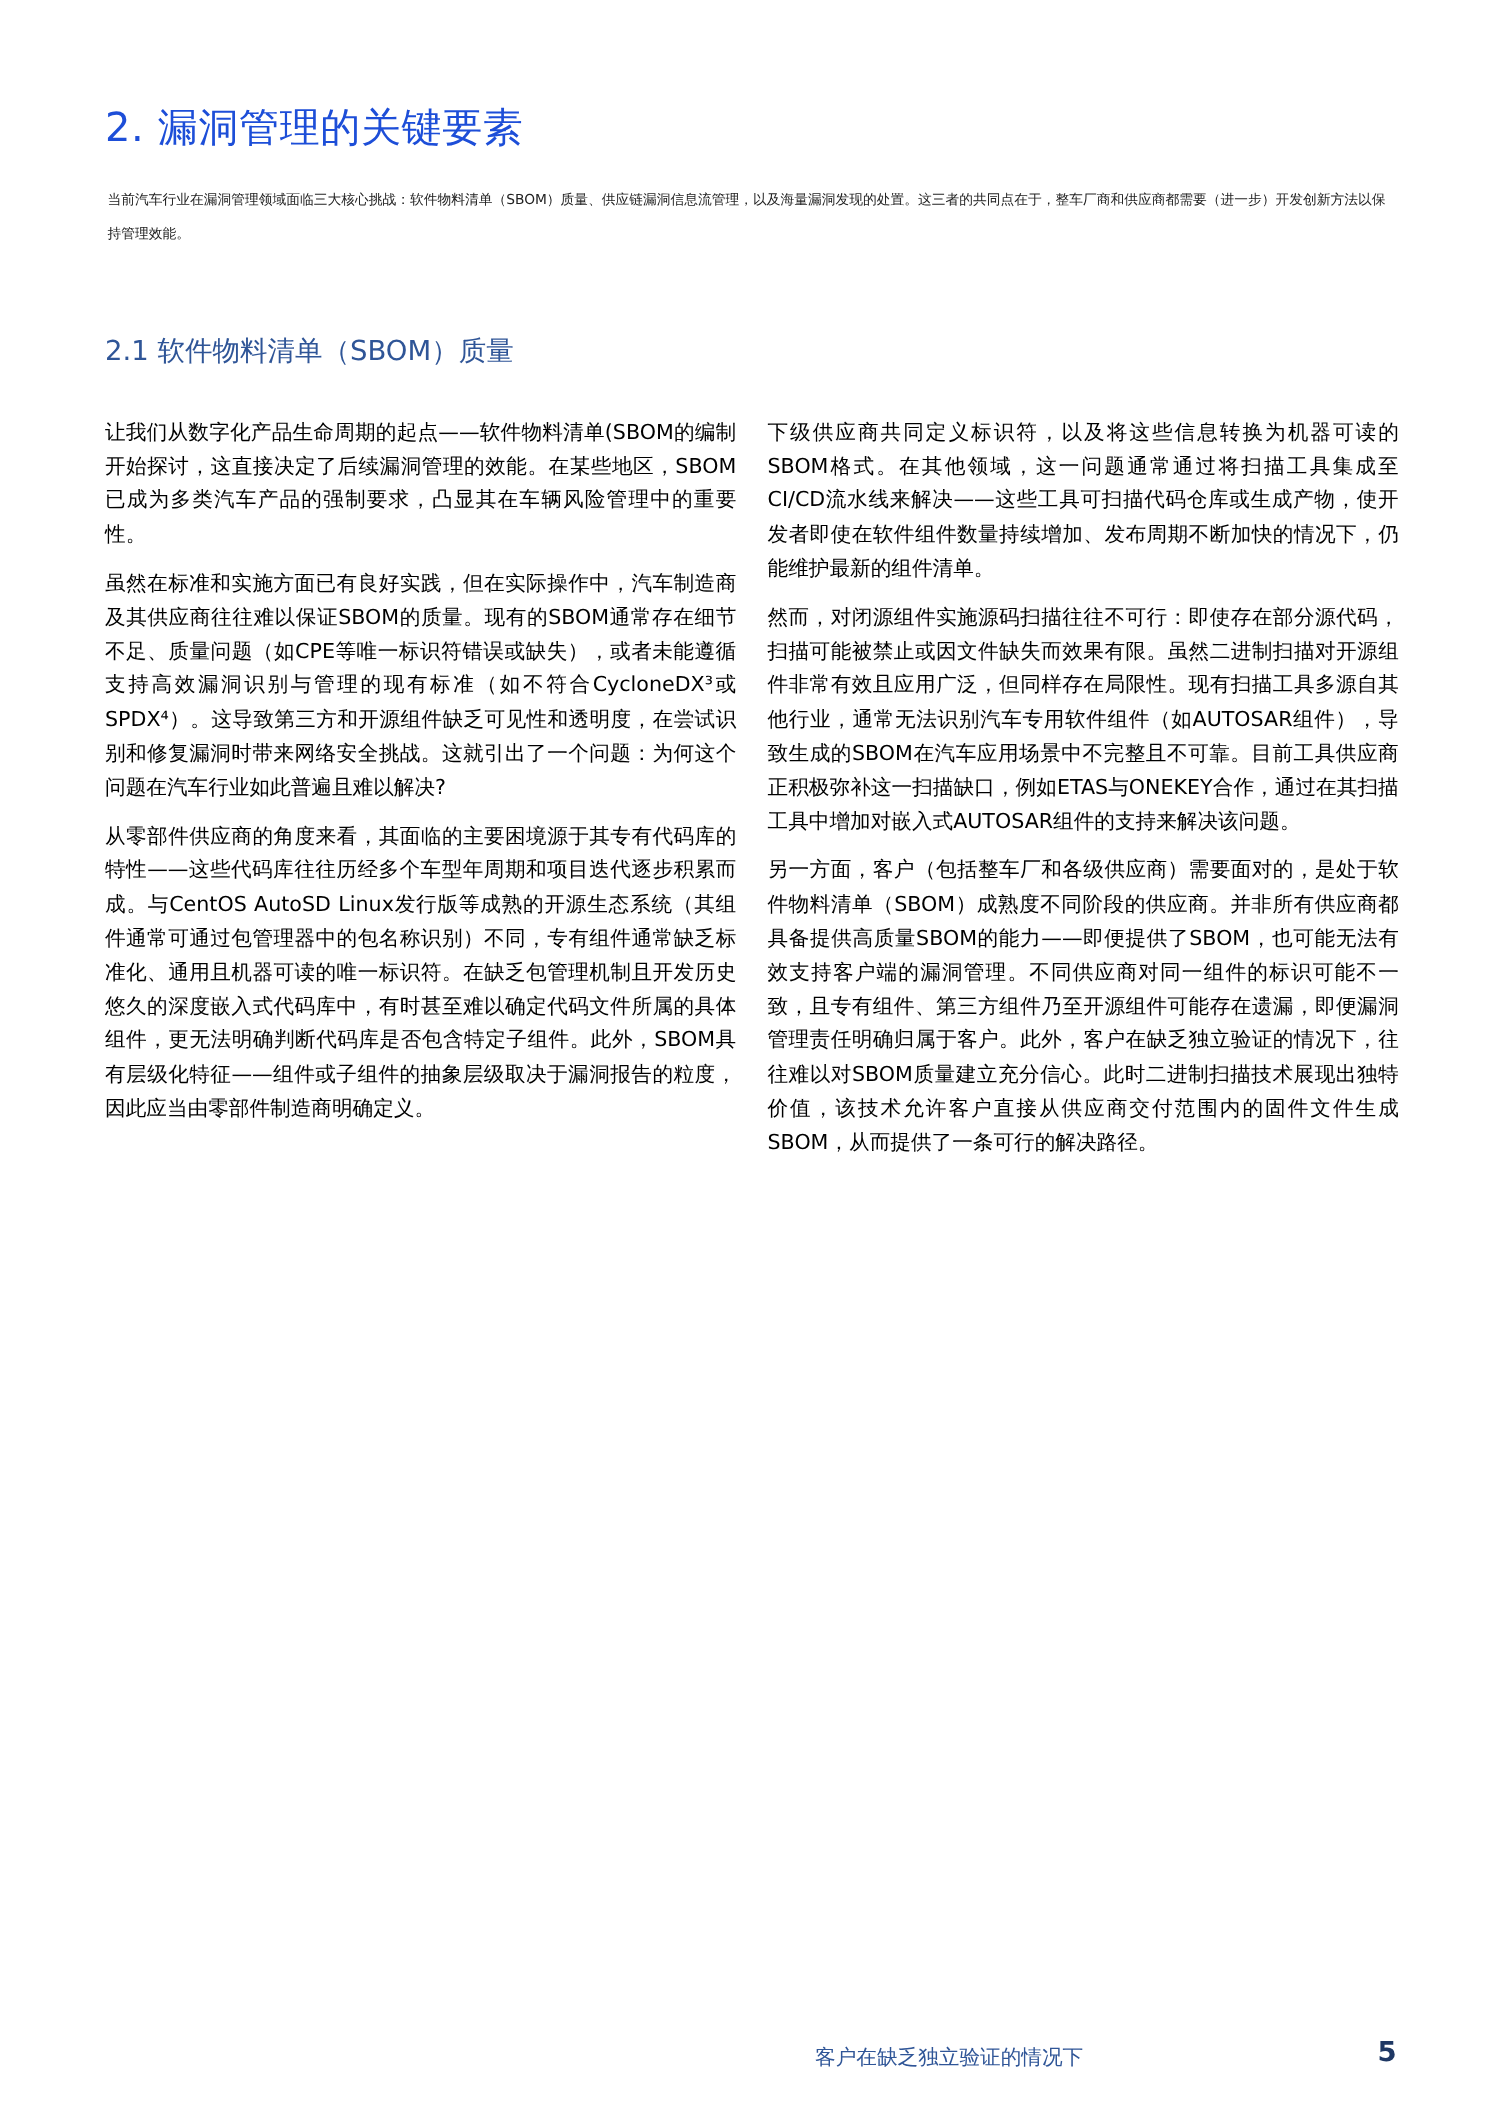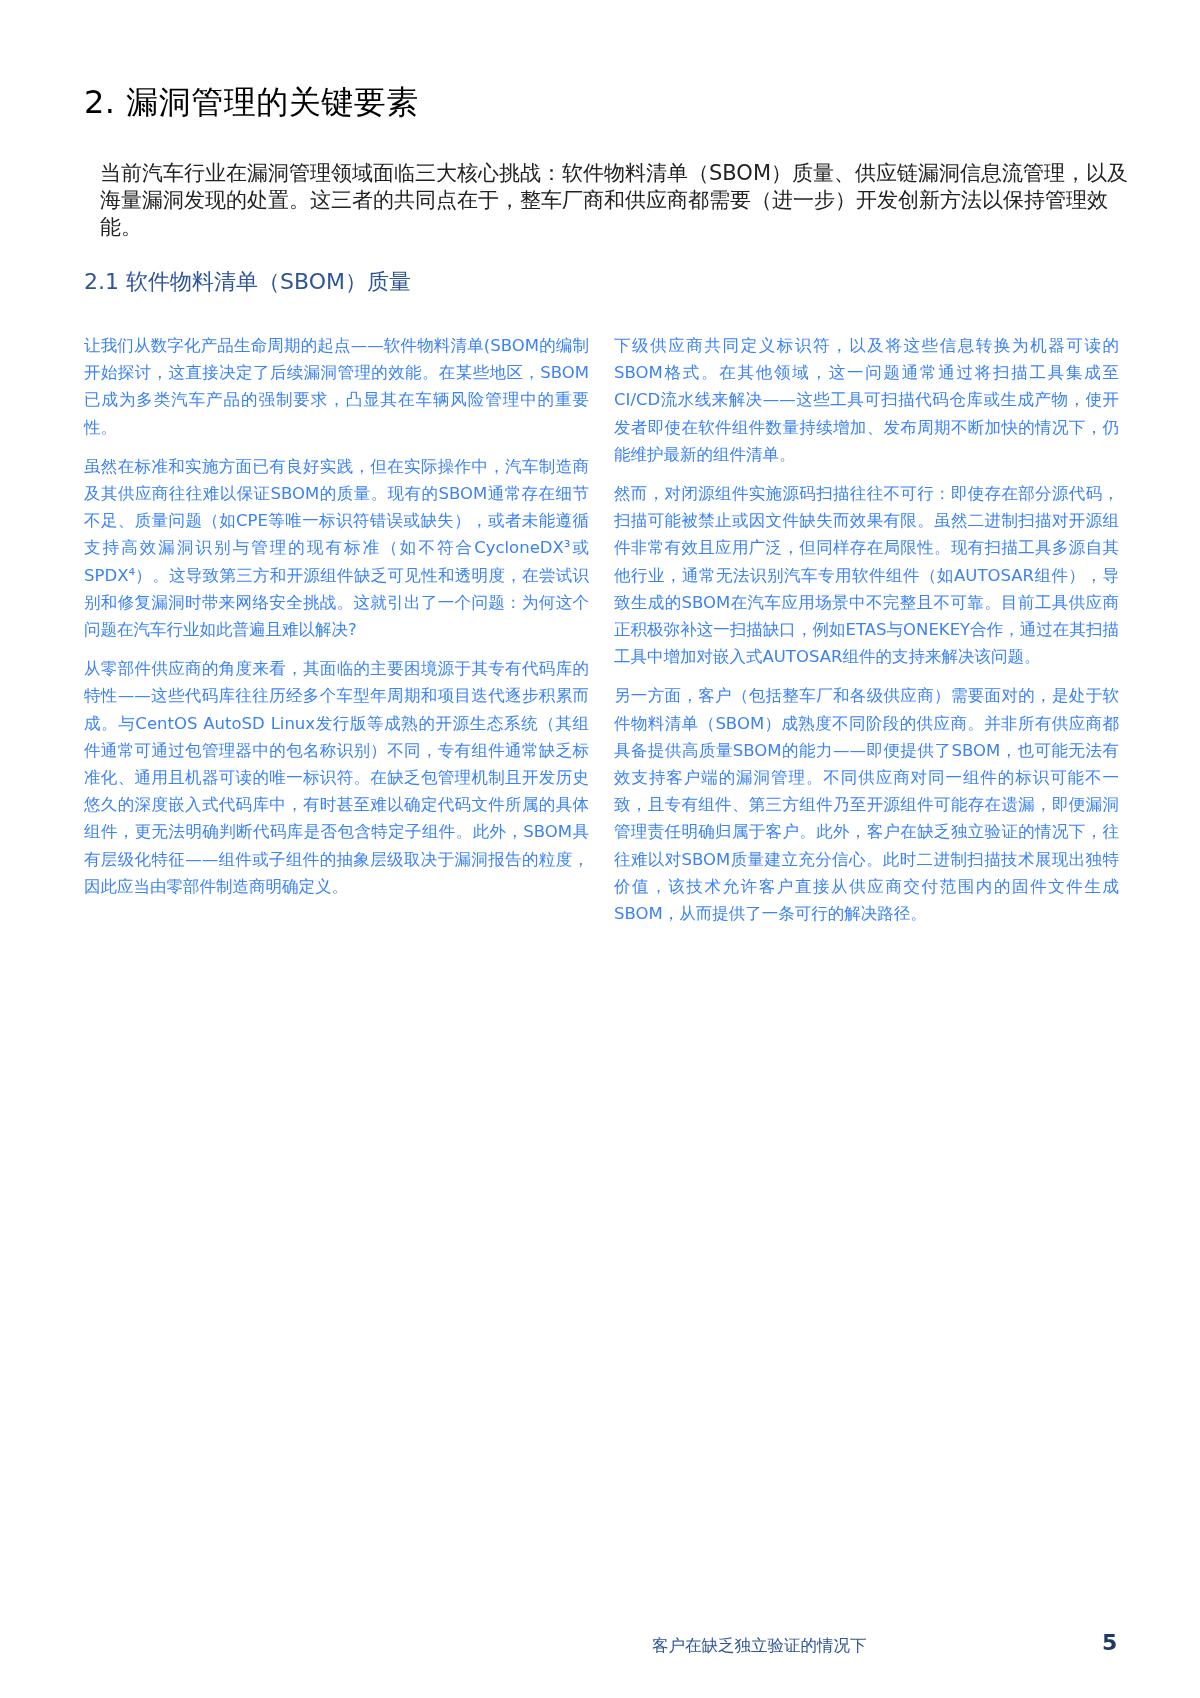--- a/index.html
+++ b/index.html
@@ -3,39 +3,39 @@
 <meta charset="utf-8">
 <style>
   html, body { margin: 0; padding: 0; background: #ffffff; }
   body {
     width: 1200px; height: 1698px; position: relative; overflow: hidden;
     font-family: "DejaVu Sans", "Liberation Sans", sans-serif;
     color: #222222;
   }
   .page-title {
     position: absolute; left: 84px; top: 80px;
-    font-size: 32px; line-height: 44px; color: #000000; font-weight: normal;
+    font-size: 32px; line-height: 44px; color: #1d4ed8; font-weight: normal;
     letter-spacing: 0.5px; margin: 0;
   }
   .intro {
     position: absolute; left: 84px; top: 144px; width: 1030px;
-    font-size: 21px; line-height: 27px; margin: 16px; color: #222;
+    font-size: 11px; line-height: 27px; margin: 2px; color: #222;
   }
   .section-title {
     position: absolute; left: 84px; top: 266px;
     font-size: 22px; line-height: 32px; color: #2f5597; margin: 0; font-weight: normal;
   }
   .col {
     position: absolute; top: 332px; width: 505px;
   }
   .col-left { left: 84px; }
   .col-right { left: 614px; }
   .col p {
     margin: 0 0 12px 0;
-    font-size: 16.5px; line-height: 27.2px; color: #3b82f6;
+    font-size: 16.5px; line-height: 27.2px; color: #000000;
     text-align: justify;
   }
   .footer-title {
     position: absolute; left: 652px; top: 1634px;
     font-size: 16.5px; line-height: 24px; color: #2f5597;
   }
   .footer-page {
     position: absolute; left: 1102px; top: 1628px;
     font-size: 22px; line-height: 30px; color: #1f3864; font-weight: bold;
   }

